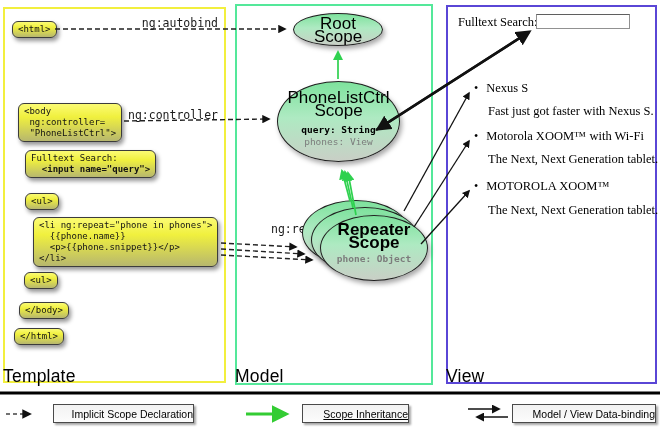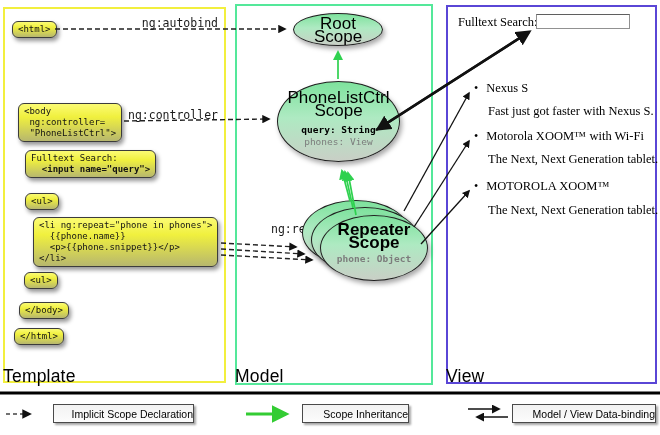--- a/index.html
+++ b/index.html
@@ -64,21 +64,21 @@
   .v-bullet{font-size:12px;}
   .vt-1{left:474px;top:81px;}  .vd-1{left:488px;top:104px;}
   .vt-2{left:474px;top:129px;} .vd-2{left:488px;top:152px;}
   .vt-3{left:474px;top:179px;} .vd-3{left:488px;top:203px;}
 
   .legend-box{position:absolute;top:404px;height:19px;line-height:18px;box-sizing:border-box;
               text-align:right;font-size:10.5px;color:#000;
               background:linear-gradient(180deg,#f2f2f2,#fcfcfc);
               border:1.5px solid #4a4a4a;box-shadow:1.5px 1.5px 2px rgba(0,0,0,.35);}
   .lb-1{left:53px;width:141px;}
-  .lb-2{left:302px;width:107px;}
+  .lb-2{left:302px;width:107px;text-decoration:underline;}
   .lb-3{left:512px;width:144px;}
 
   .overlay{position:absolute;left:0;top:0;width:660px;height:435px;pointer-events:none;}
 </style>
 </head>
 <body>
 
 <div class="stage">
 
   <div class="panel panel-template"></div>

